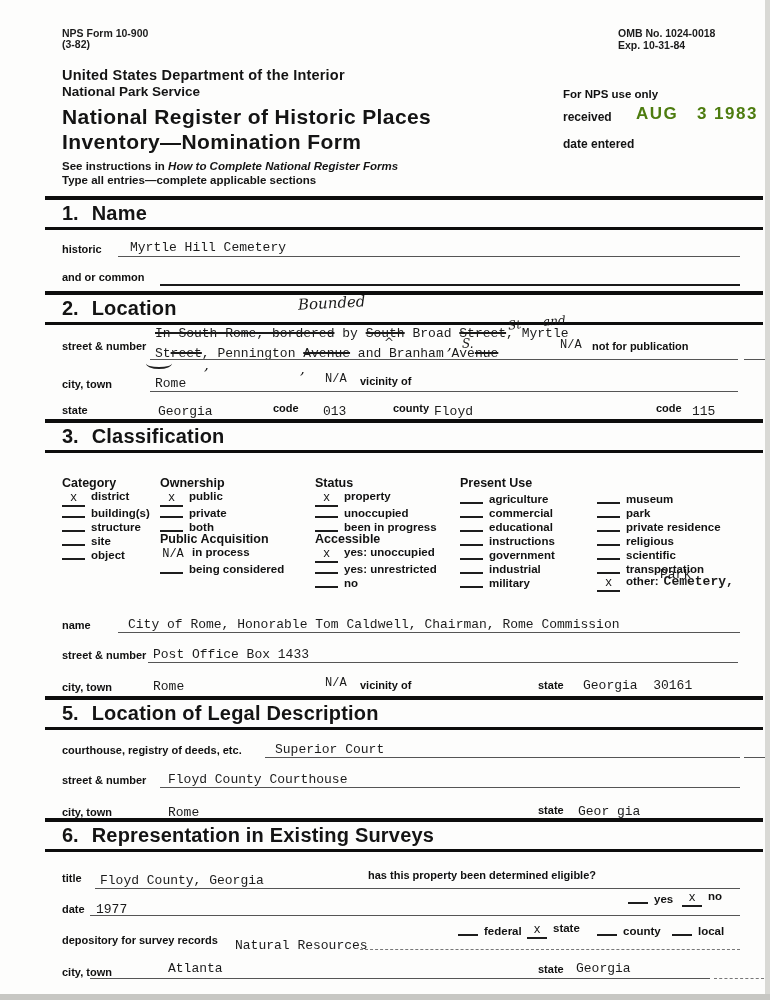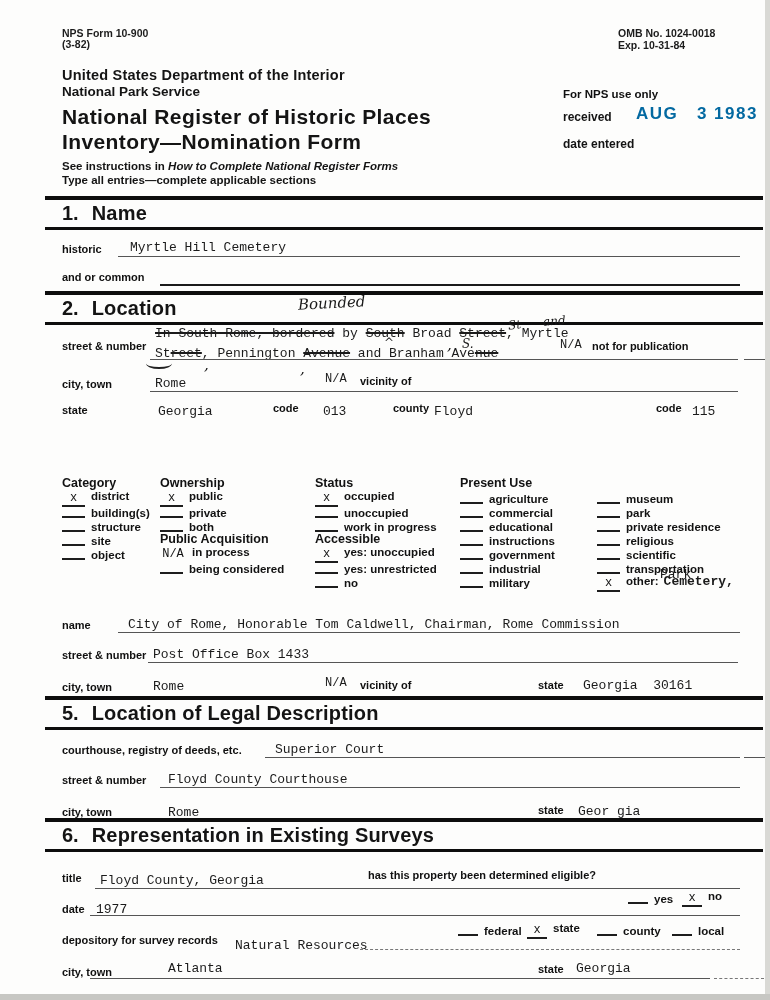--- a/index.html
+++ b/index.html
@@ -7,21 +7,21 @@
   .abs{position:absolute;white-space:nowrap;}
   .tiny{font-size:10.5px;font-weight:bold;color:#1c1c1c;}
   .lbl{font-size:11px;font-weight:bold;color:#101010;}
   .dept{font-size:14.5px;font-weight:bold;letter-spacing:.2px;}
   .agency{font-size:13.5px;font-weight:bold;}
   .bigtitle{font-size:21px;font-weight:bold;letter-spacing:.4px;}
   .instr{font-size:11.5px;font-weight:bold;}
   .instr i{font-style:italic;}
   .mono{font-family:"Liberation Mono","DejaVu Sans Mono",monospace;font-size:13px;color:#1b1b1b;white-space:pre;}
   .mono-sm{font-family:"Liberation Mono","DejaVu Sans Mono",monospace;font-size:12px;color:#1b1b1b;white-space:pre;}
-  .stamp{font-family:"Liberation Sans",sans-serif;font-weight:bold;font-size:17px;letter-spacing:1.5px;white-space:pre;color:#0369a1;}
+  .stamp{font-family:"Liberation Sans",sans-serif;font-weight:bold;font-size:17px;letter-spacing:1.5px;white-space:pre;color:#4d7c0f;}
   .band{position:absolute;left:45px;width:701px;border-top:4px solid #0d0d0d;border-bottom:3px solid #0d0d0d;padding:2px 0 2px 17px;}
   .band .num{font-size:20px;font-weight:bold;}
   .band .bname{font-size:20px;font-weight:bold;margin-left:13px;letter-spacing:.2px;}
   .rule{position:absolute;height:0;border-top:1px solid #555;}
   .rule2{border-top:2px solid #1b1b1b;}
   .dashedr{border-top:1px dashed #777;}
   .cb{position:absolute;font-size:11.5px;font-weight:bold;white-space:nowrap;color:#121212;margin-top:21px;}
   .coltitle{font-size:12.5px;}
   .blank{display:inline-block;min-width:23px;border-bottom:2px solid #1d1d1d;text-align:center;font-family:"Liberation Mono","DejaVu Sans Mono",monospace;font-size:12px;font-weight:normal;height:12px;line-height:11px;vertical-align:-1px;margin-right:6px;}
   .blank.na{border-bottom:none;min-width:26px;}
@@ -97,42 +97,45 @@
 
   <div class="abs lbl" style="left:62px;top:404px">state</div>
   <div class="abs mono" style="left:158px;top:404px">Georgia</div>
   <div class="abs lbl" style="left:273px;top:402px">code</div>
   <div class="abs mono" style="left:323px;top:404px">013</div>
   <div class="abs lbl" style="left:393px;top:402px">county</div>
   <div class="abs mono" style="left:434px;top:404px">Floyd</div>
   <div class="abs lbl" style="left:656px;top:402px">code</div>
   <div class="abs mono" style="left:692px;top:404px">115</div>
 
+  <div class="band" style="top:419px">
+    <span class="num">3.</span><span class="bname">Classification</span>
+  </div>
 
   <div class="cb coltitle" style="left:62px;top:455px">Category</div>
   <div class="cb coltitle" style="left:160px;top:455px">Ownership</div>
   <div class="cb coltitle" style="left:315px;top:455px">Status</div>
   <div class="cb coltitle" style="left:460px;top:455px">Present Use</div>
 
   <div class="cb" style="left:62px;top:469px"><span class="blank">x</span><span>district</span></div>
   <div class="cb" style="left:62px;top:483px"><span class="blank"></span><span>building(s)</span></div>
   <div class="cb" style="left:62px;top:497px"><span class="blank"></span><span>structure</span></div>
   <div class="cb" style="left:62px;top:511px"><span class="blank"></span><span>site</span></div>
   <div class="cb" style="left:62px;top:525px"><span class="blank"></span><span>object</span></div>
 
   <div class="cb" style="left:160px;top:469px"><span class="blank">x</span><span>public</span></div>
   <div class="cb" style="left:160px;top:483px"><span class="blank"></span><span>private</span></div>
   <div class="cb" style="left:160px;top:497px"><span class="blank"></span><span>both</span></div>
   <div class="cb coltitle" style="left:160px;top:511px">Public Acquisition</div>
   <div class="cb" style="left:160px;top:525px"><span class="blank na">N/A</span><span>in process</span></div>
   <div class="cb" style="left:160px;top:539px"><span class="blank"></span><span>being considered</span></div>
 
-  <div class="cb" style="left:315px;top:469px"><span class="blank">x</span><span>occupied</span></div>
+  <div class="cb" style="left:315px;top:469px"><span class="blank">x</span><span>property</span></div>
   <div class="cb" style="left:315px;top:483px"><span class="blank"></span><span>unoccupied</span></div>
-  <div class="cb" style="left:315px;top:497px"><span class="blank"></span><span>work in progress</span></div>
+  <div class="cb" style="left:315px;top:497px"><span class="blank"></span><span>been in progress</span></div>
   <div class="cb coltitle" style="left:315px;top:511px">Accessible</div>
   <div class="cb" style="left:315px;top:525px"><span class="blank">x</span><span>yes: unoccupied</span></div>
   <div class="cb" style="left:315px;top:539px"><span class="blank"></span><span>yes: unrestricted</span></div>
   <div class="cb" style="left:315px;top:553px"><span class="blank"></span><span>no</span></div>
 
   <div class="cb" style="left:460px;top:469px"><span class="blank"></span><span>agriculture</span></div>
   <div class="cb" style="left:460px;top:483px"><span class="blank"></span><span>commercial</span></div>
   <div class="cb" style="left:460px;top:497px"><span class="blank"></span><span>educational</span></div>
   <div class="cb" style="left:460px;top:511px"><span class="blank"></span><span>instructions</span></div>
   <div class="cb" style="left:460px;top:525px"><span class="blank"></span><span>government</span></div>

